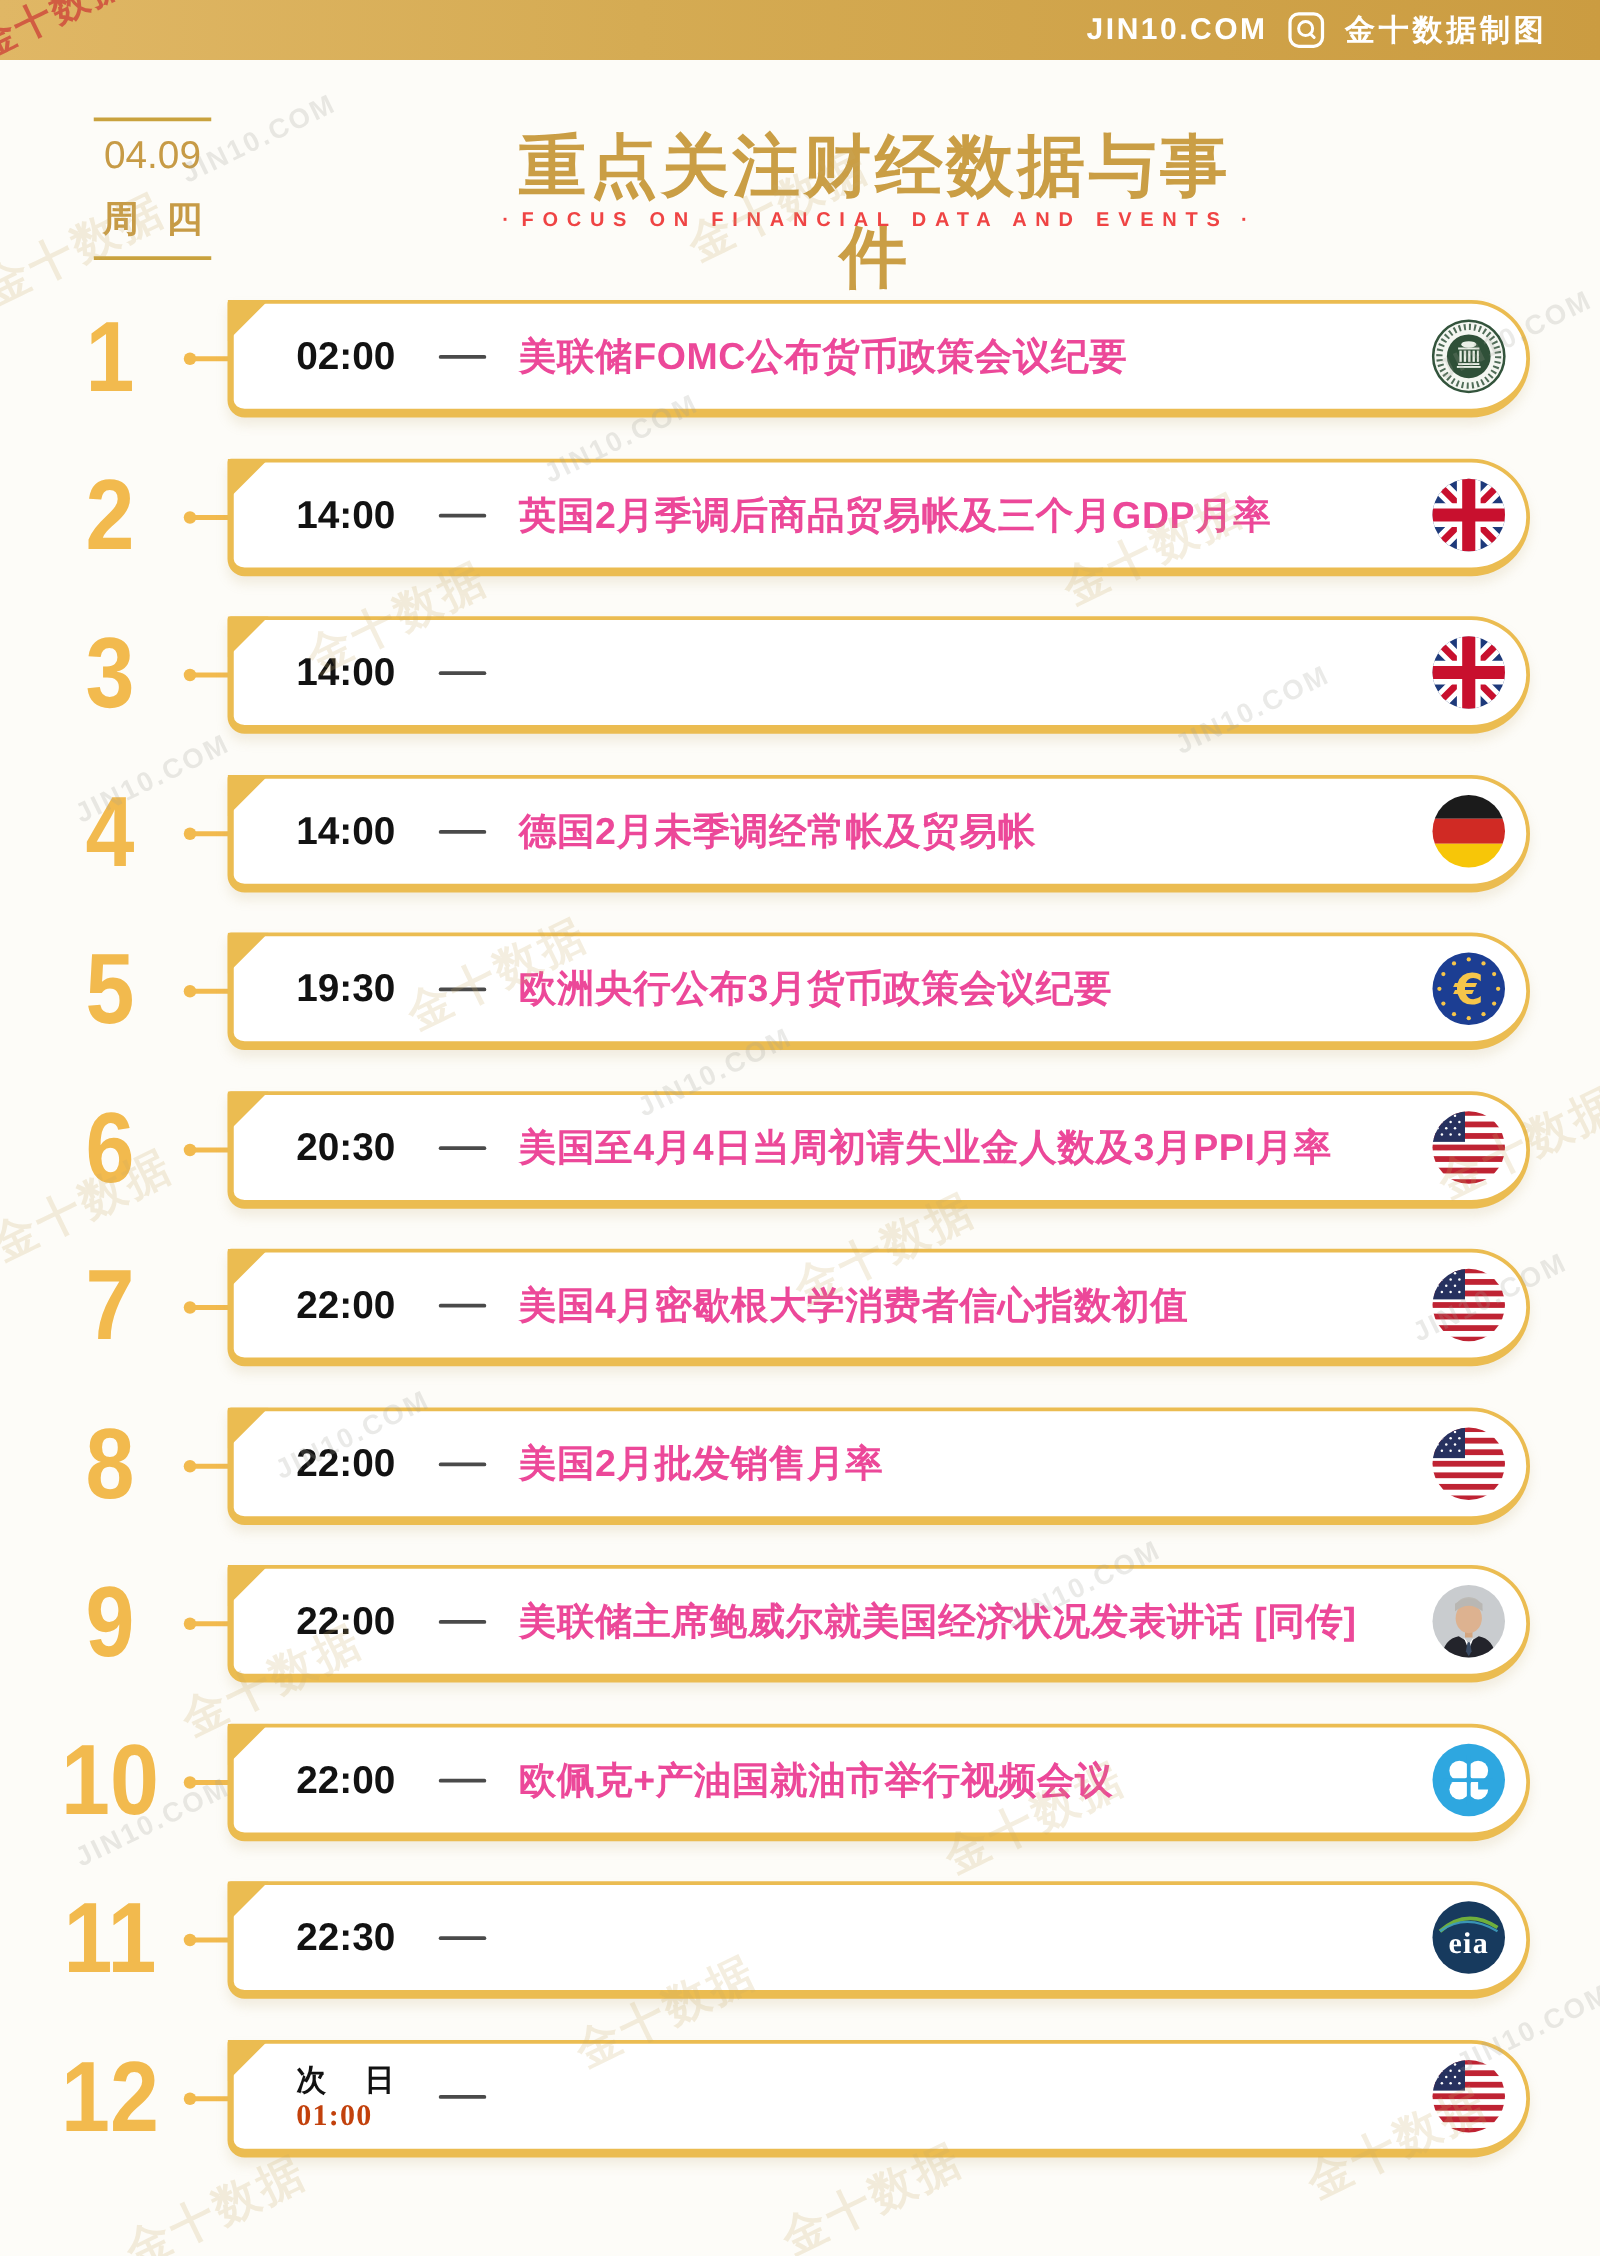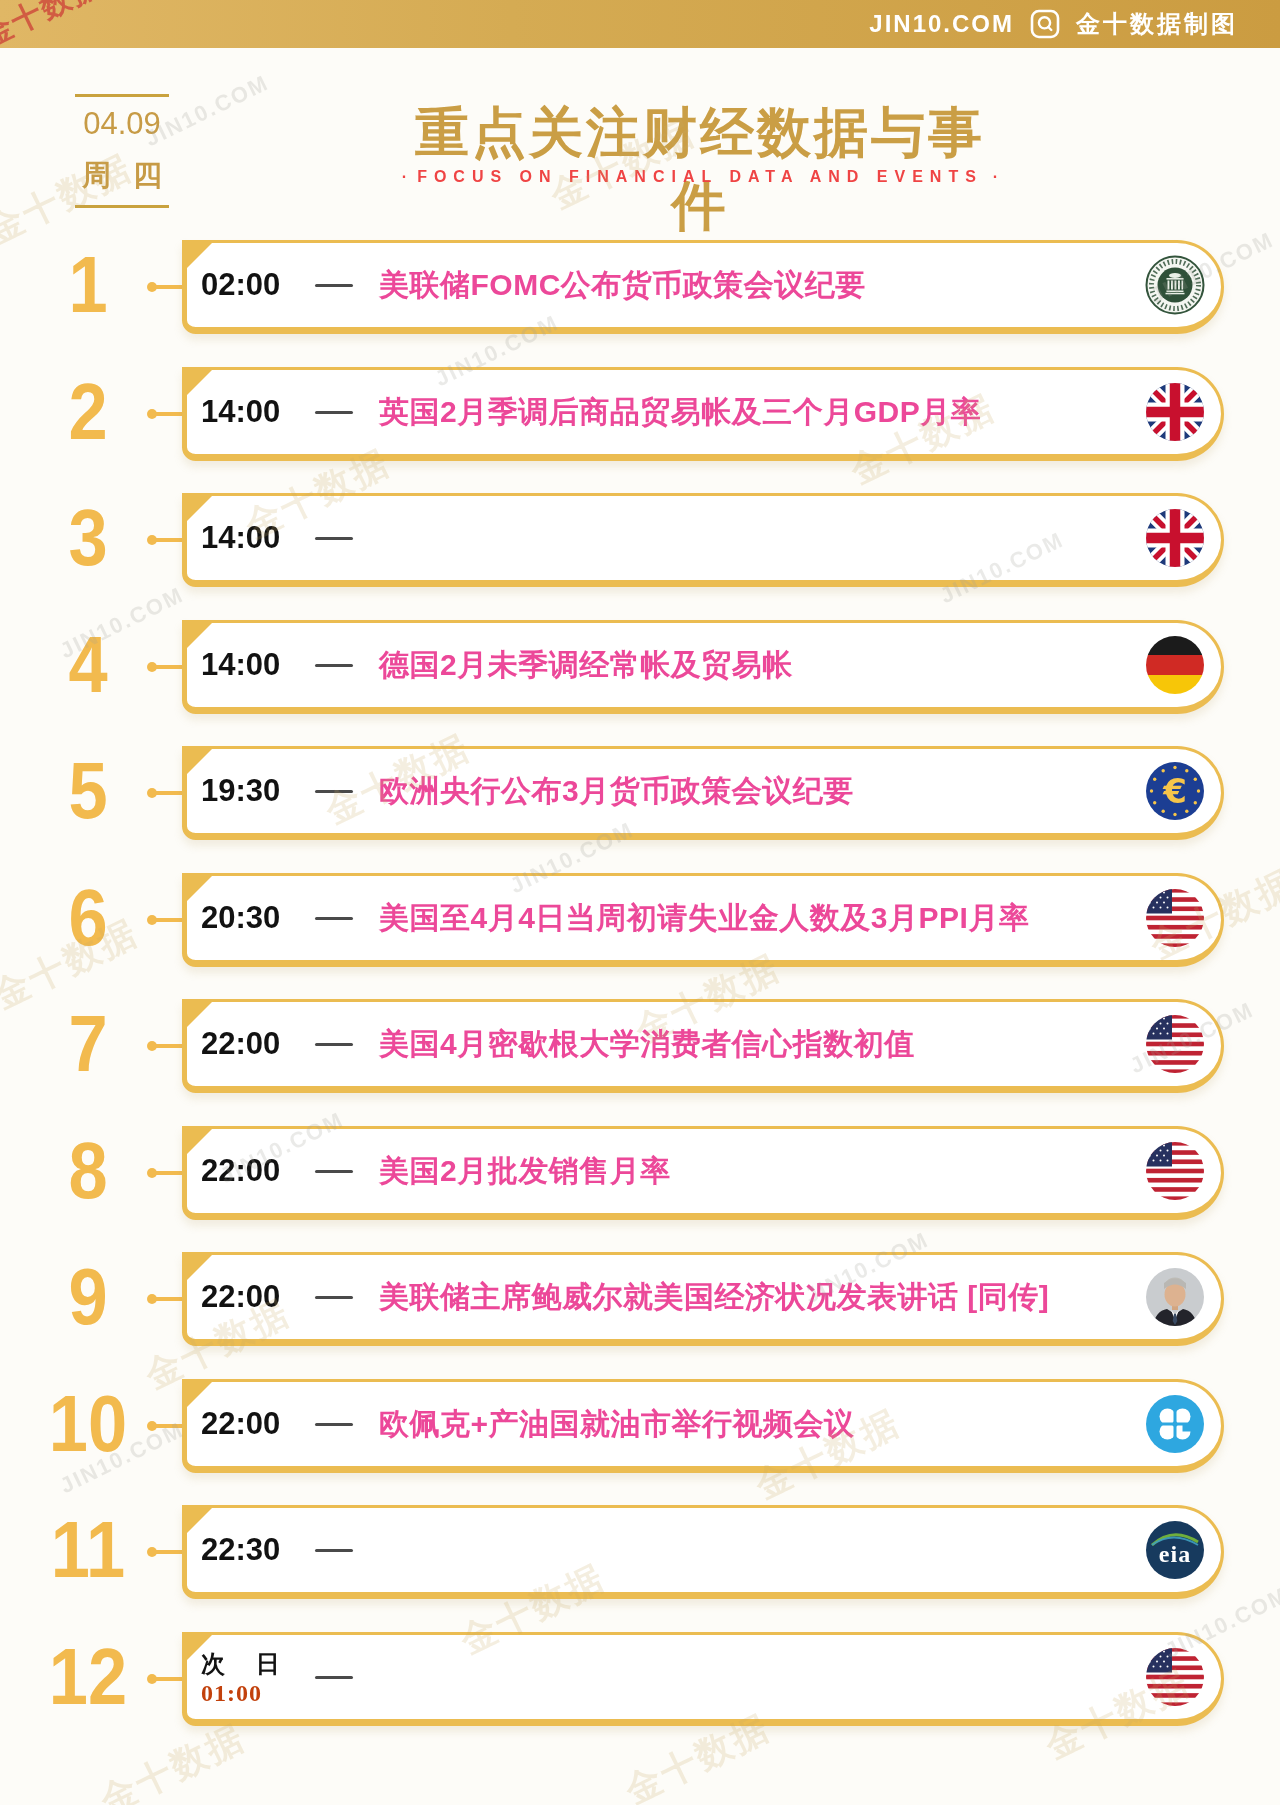--- a/index.html
+++ b/index.html
@@ -30,21 +30,21 @@
   .row{position:absolute;left:0;width:1280px;height:94px;z-index:2;}
   .num{position:absolute;left:28px;top:50%;transform:translateY(-52%) scaleX(.88);
        width:120px;text-align:center;font-size:80px;font-weight:800;color:#F2BA4E;line-height:1;}
   .dot{position:absolute;left:147px;top:42px;width:10px;height:10px;border-radius:50%;background:#F2BA4E;}
   .clink{position:absolute;left:154px;top:45px;width:30px;height:4px;background:#F2BA4E;}
   .card{position:absolute;left:182px;top:0;width:1042px;height:94px;box-sizing:border-box;background:#fff;
         border:3px solid #EBBC51;border-left-width:5px;border-bottom-width:7px;
         border-radius:3px 48px 48px 14px;box-shadow:0 6px 9px rgba(190,165,110,.18);}
   .notch{position:absolute;left:-5px;top:-3px;width:33px;height:33px;background:#EBBC51;
          clip-path:polygon(0 0,100% 0,0 100%);}
-  .cbody{display:flex;align-items:center;height:100%;padding-left:14px;box-sizing:border-box;}
+  .cbody{display:flex;align-items:center;height:100%;padding-left:50px;box-sizing:border-box;}
   .time{width:96px;flex:none;font-size:31px;font-weight:bold;color:#121212;}
   .time2 .pfx{display:block;font-size:24px;font-weight:bold;word-spacing:24px;color:#121212;}
   .time2 .tt{display:block;font-size:24px;font-weight:bold;letter-spacing:1px;color:#c2410c;font-family:Liberation Serif, serif;}
   .dash{flex:none;width:38px;height:3px;background:#4A4A4A;margin:0 26px 0 18px;border-radius:2px;}
   .etext{font-size:30px;font-weight:bold;color:#ec4899;letter-spacing:.5px;white-space:nowrap;}
   .flag{position:absolute;right:16px;top:50%;transform:translateY(-50%);width:60px;height:60px;}
   .fsvg{width:60px;height:60px;display:block;}
 
   
   .wm{position:absolute;transform:rotate(-26deg);font-weight:bold;pointer-events:none;

